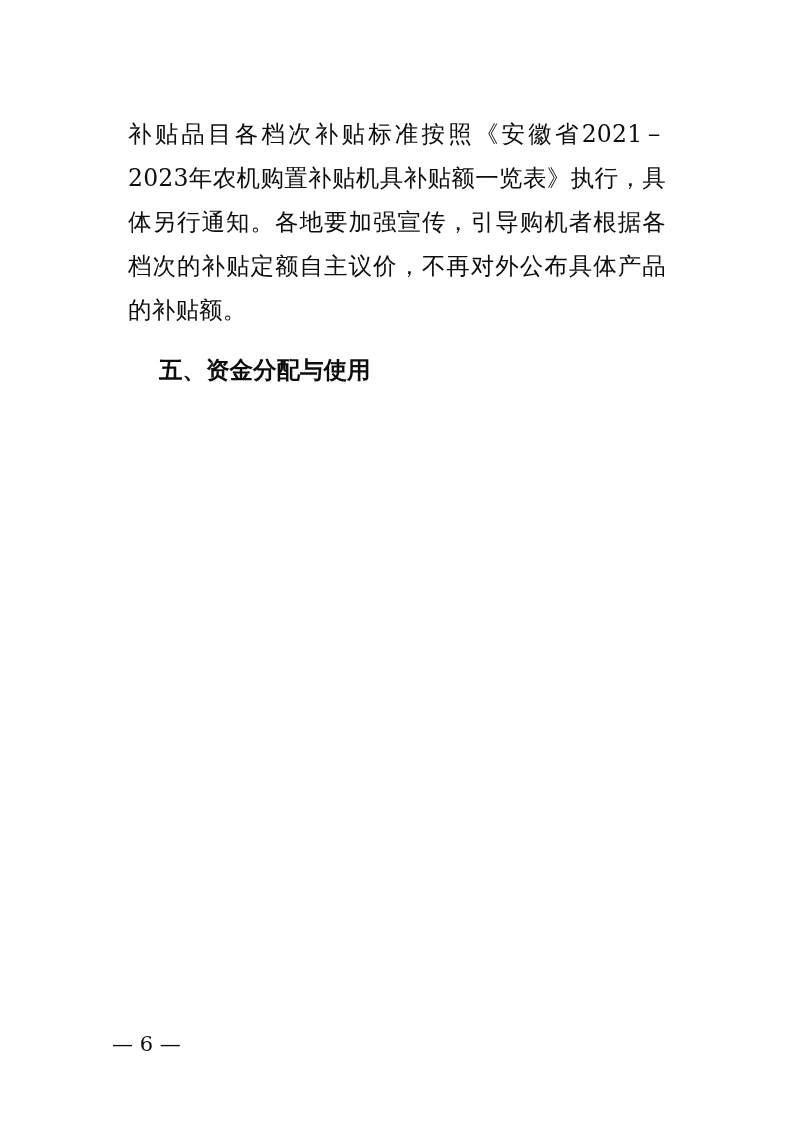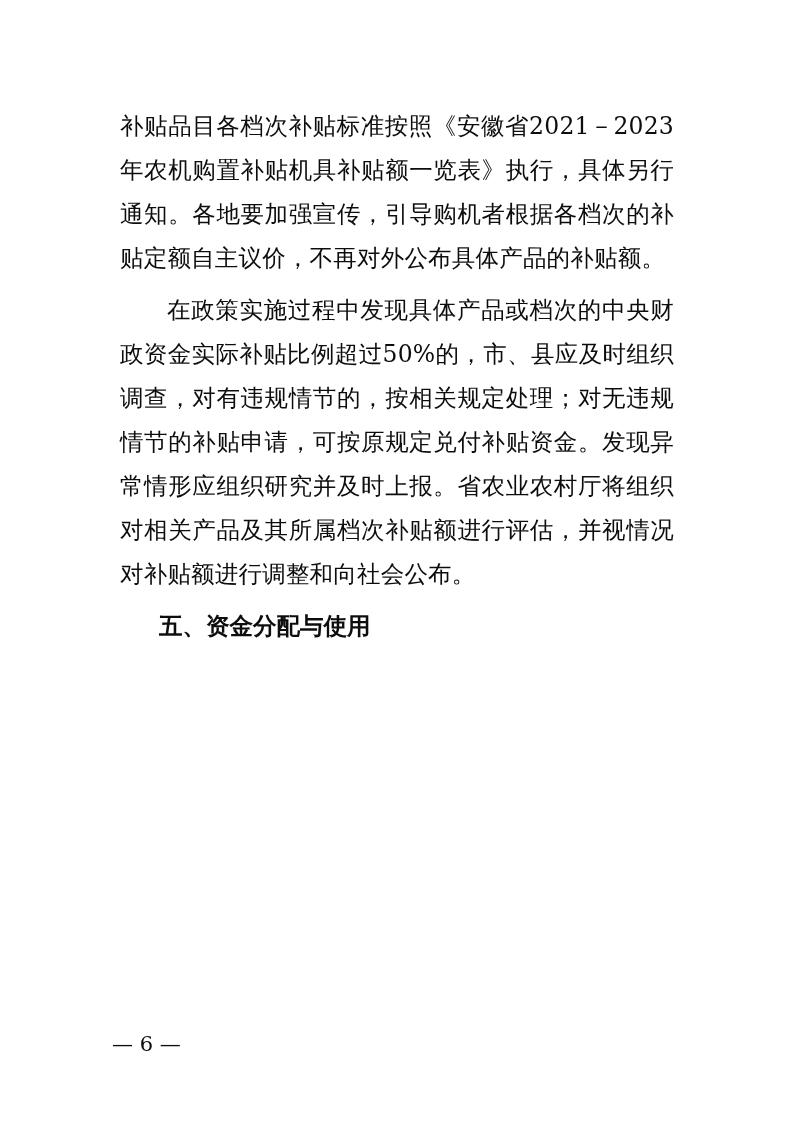--- a/index.html
+++ b/index.html
@@ -28,21 +28,21 @@
     left: 112px;
     top: 96px;
     width: 570px;
   }
   .para {
     font-size: 23.5px;
     line-height: 44px;
     letter-spacing: 0.2px;
     text-align: justify;
     text-justify: inter-ideograph;
-    margin: 8px;
+    margin: 16px;
     color: #0d0d0d;
   }
   .indent {
     text-indent: 47px;
   }
   .heading {
     font-size: 23.5px;
     line-height: 44px;
     text-indent: 47px;
     font-weight: bold;
@@ -58,18 +58,17 @@
     color: #0d0d0d;
     text-align: left;
   }
 </style>
 </head>
 <body>
 
 <div class="page">
   <div class="content">
     <p class="para">补贴品目各档次补贴标准按照《安徽省2021－2023年农机购置补贴机具补贴额一览表》执行，具体另行通知。各地要加强宣传，引导购机者根据各档次的补贴定额自主议价，不再对外公布具体产品的补贴额。</p>
-    <p class="para indent">在政策实施过程中发现具体产品或档次的中央财政资金实际补贴比例超过50%的，市、县应及时组织调查，对有违规情节的，按相关规定处理；对无违规情节的补贴申请，可按原规定兑付补贴资金。发现异常情形应组织研究并及时上报。省农业农村厅将组织对相关产品及其所属档次补贴额进行评估，并视情况对补贴额进行调整和向社会公布。</p>
     <p class="heading">五、资金分配与使用</p>
 
   </div>
   <div class="page-number-row">— 6 —</div>
 </div>
 
 </body></html>

